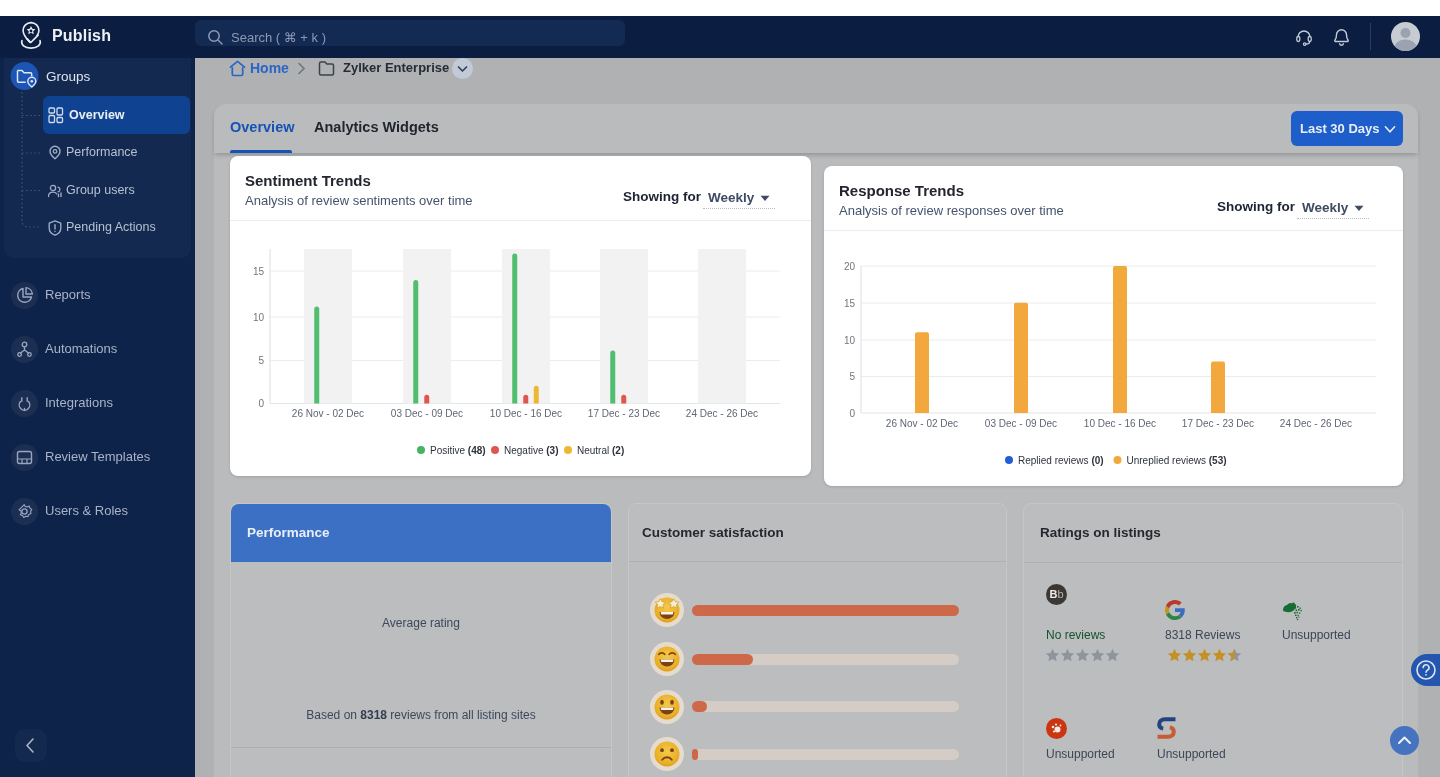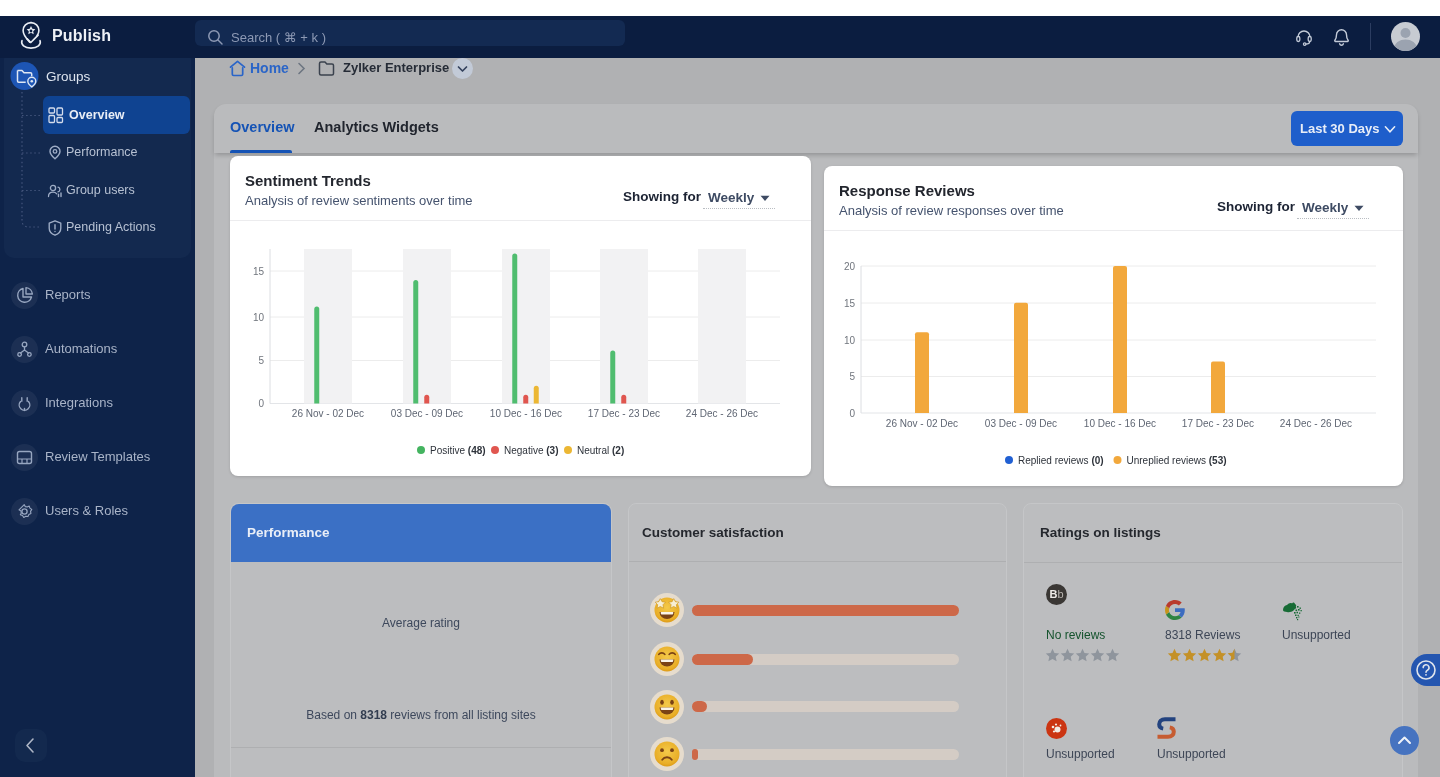--- a/index.html
+++ b/index.html
@@ -111,21 +111,21 @@
         <text x="492" y="196.5" font-size="10" fill="#5f6673" text-anchor="middle">24 Dec - 26 Dec</text>
         <circle cx="191" cy="230" r="4" fill="#44b460"></circle>
         <text x="200" y="233.5" font-size="10" fill="#2e333b">Positive <tspan font-weight="bold">(48)</tspan></text>
         <circle cx="265" cy="230" r="4" fill="#e0564f"></circle>
         <text x="274" y="233.5" font-size="10" fill="#2e333b">Negative <tspan font-weight="bold">(3)</tspan></text>
         <circle cx="338" cy="230" r="4" fill="#ecb733"></circle>
         <text x="347" y="233.5" font-size="10" fill="#2e333b">Neutral <tspan font-weight="bold">(2)</tspan></text>
       </svg>
     </div>
     <div class="card" id="chart2" style="left:610px; top:62px; width:579px; height:320px;">
-      <div class="abs" style="left:15px; top:16px; font-size:15px; font-weight:700; color:#23262e;">Response Reviews</div>
+      <div class="abs" style="left:15px; top:16px; font-size:15px; font-weight:700; color:#23262e;">Response Trends</div>
       <div class="abs" style="left:15px; top:37px; font-size:13px; color:#45536e;">Analysis of review responses over time</div>
       <div class="abs" style="left:393px; top:33px; font-size:13.5px; font-weight:700; color:#1c2333;">Showing for</div>
       <div class="abs" style="left:473px; top:31px; width:72px; height:22px; border-bottom:1.5px dotted #b9bdc2; font-size:13.5px; font-weight:700; color:#3e4b63; text-align:center; line-height:22px;">Weekly <svg width="10" height="7" viewBox="0 0 10 7" style="margin-left:2px">
             <path d="M0.5 0.8 L5 6 L9.5 0.8 Z" fill="#3e4b63"></path>
           </svg></div>
       <div class="abs" style="left:0; top:64px; width:579px; height:1px; background:#ececee;"></div>
       <svg class="abs" style="left:0; top:64px;" width="579" height="256">
         <line x1="37" y1="36" x2="552" y2="36" stroke="#ececec" stroke-width="1"></line>
         <line x1="37" y1="73" x2="552" y2="73" stroke="#ececec" stroke-width="1"></line>
         <line x1="37" y1="110" x2="552" y2="110" stroke="#ececec" stroke-width="1"></line>

